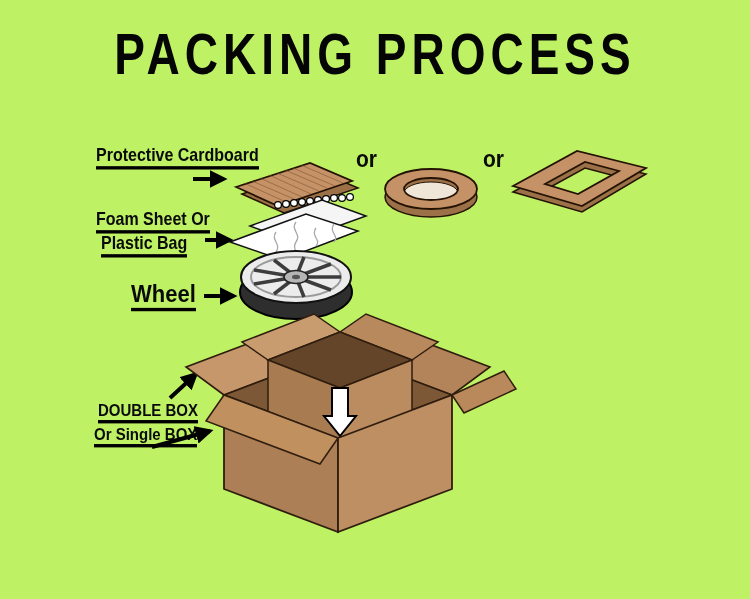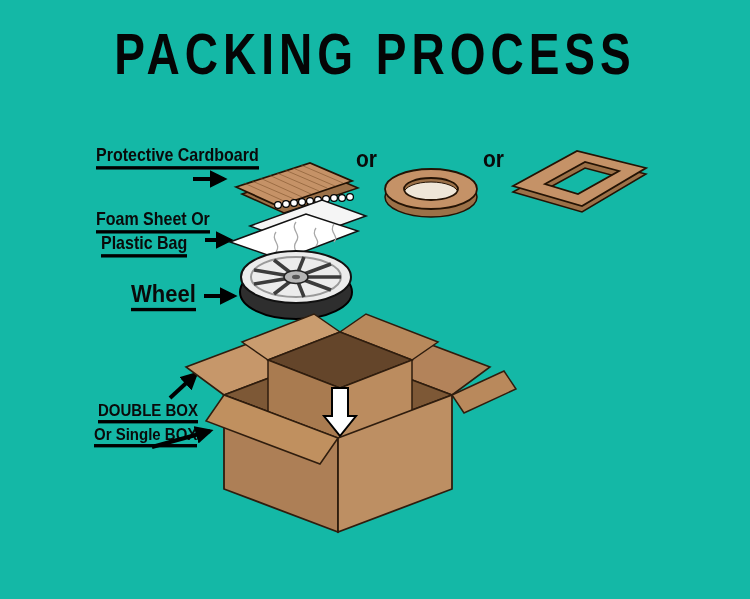--- a/index.html
+++ b/index.html
@@ -1,17 +1,17 @@
 <!DOCTYPE html>
 <html><head>
 <meta charset="utf-8">
 <style>
   html,body{margin:0;padding:0;background:#fff;}
   .stage{
-    position:relative;width:750px;height:599px;background:#14b8a6;
+    position:relative;width:750px;height:599px;background:#bef264;
     overflow:hidden;font-family:"Liberation Sans",sans-serif;
   }
   .art{position:absolute;left:0;top:0;}
   .title{
     position:absolute;top:20px;left:0;width:100%;text-align:center;
     font-size:46px;font-weight:900;letter-spacing:5px;color:#050505;
     transform:scaleY(1.25);transform-origin:top center;white-space:nowrap;
   }
   .lbl{
     position:absolute;font-weight:bold;color:#0a0a0a;white-space:nowrap;

